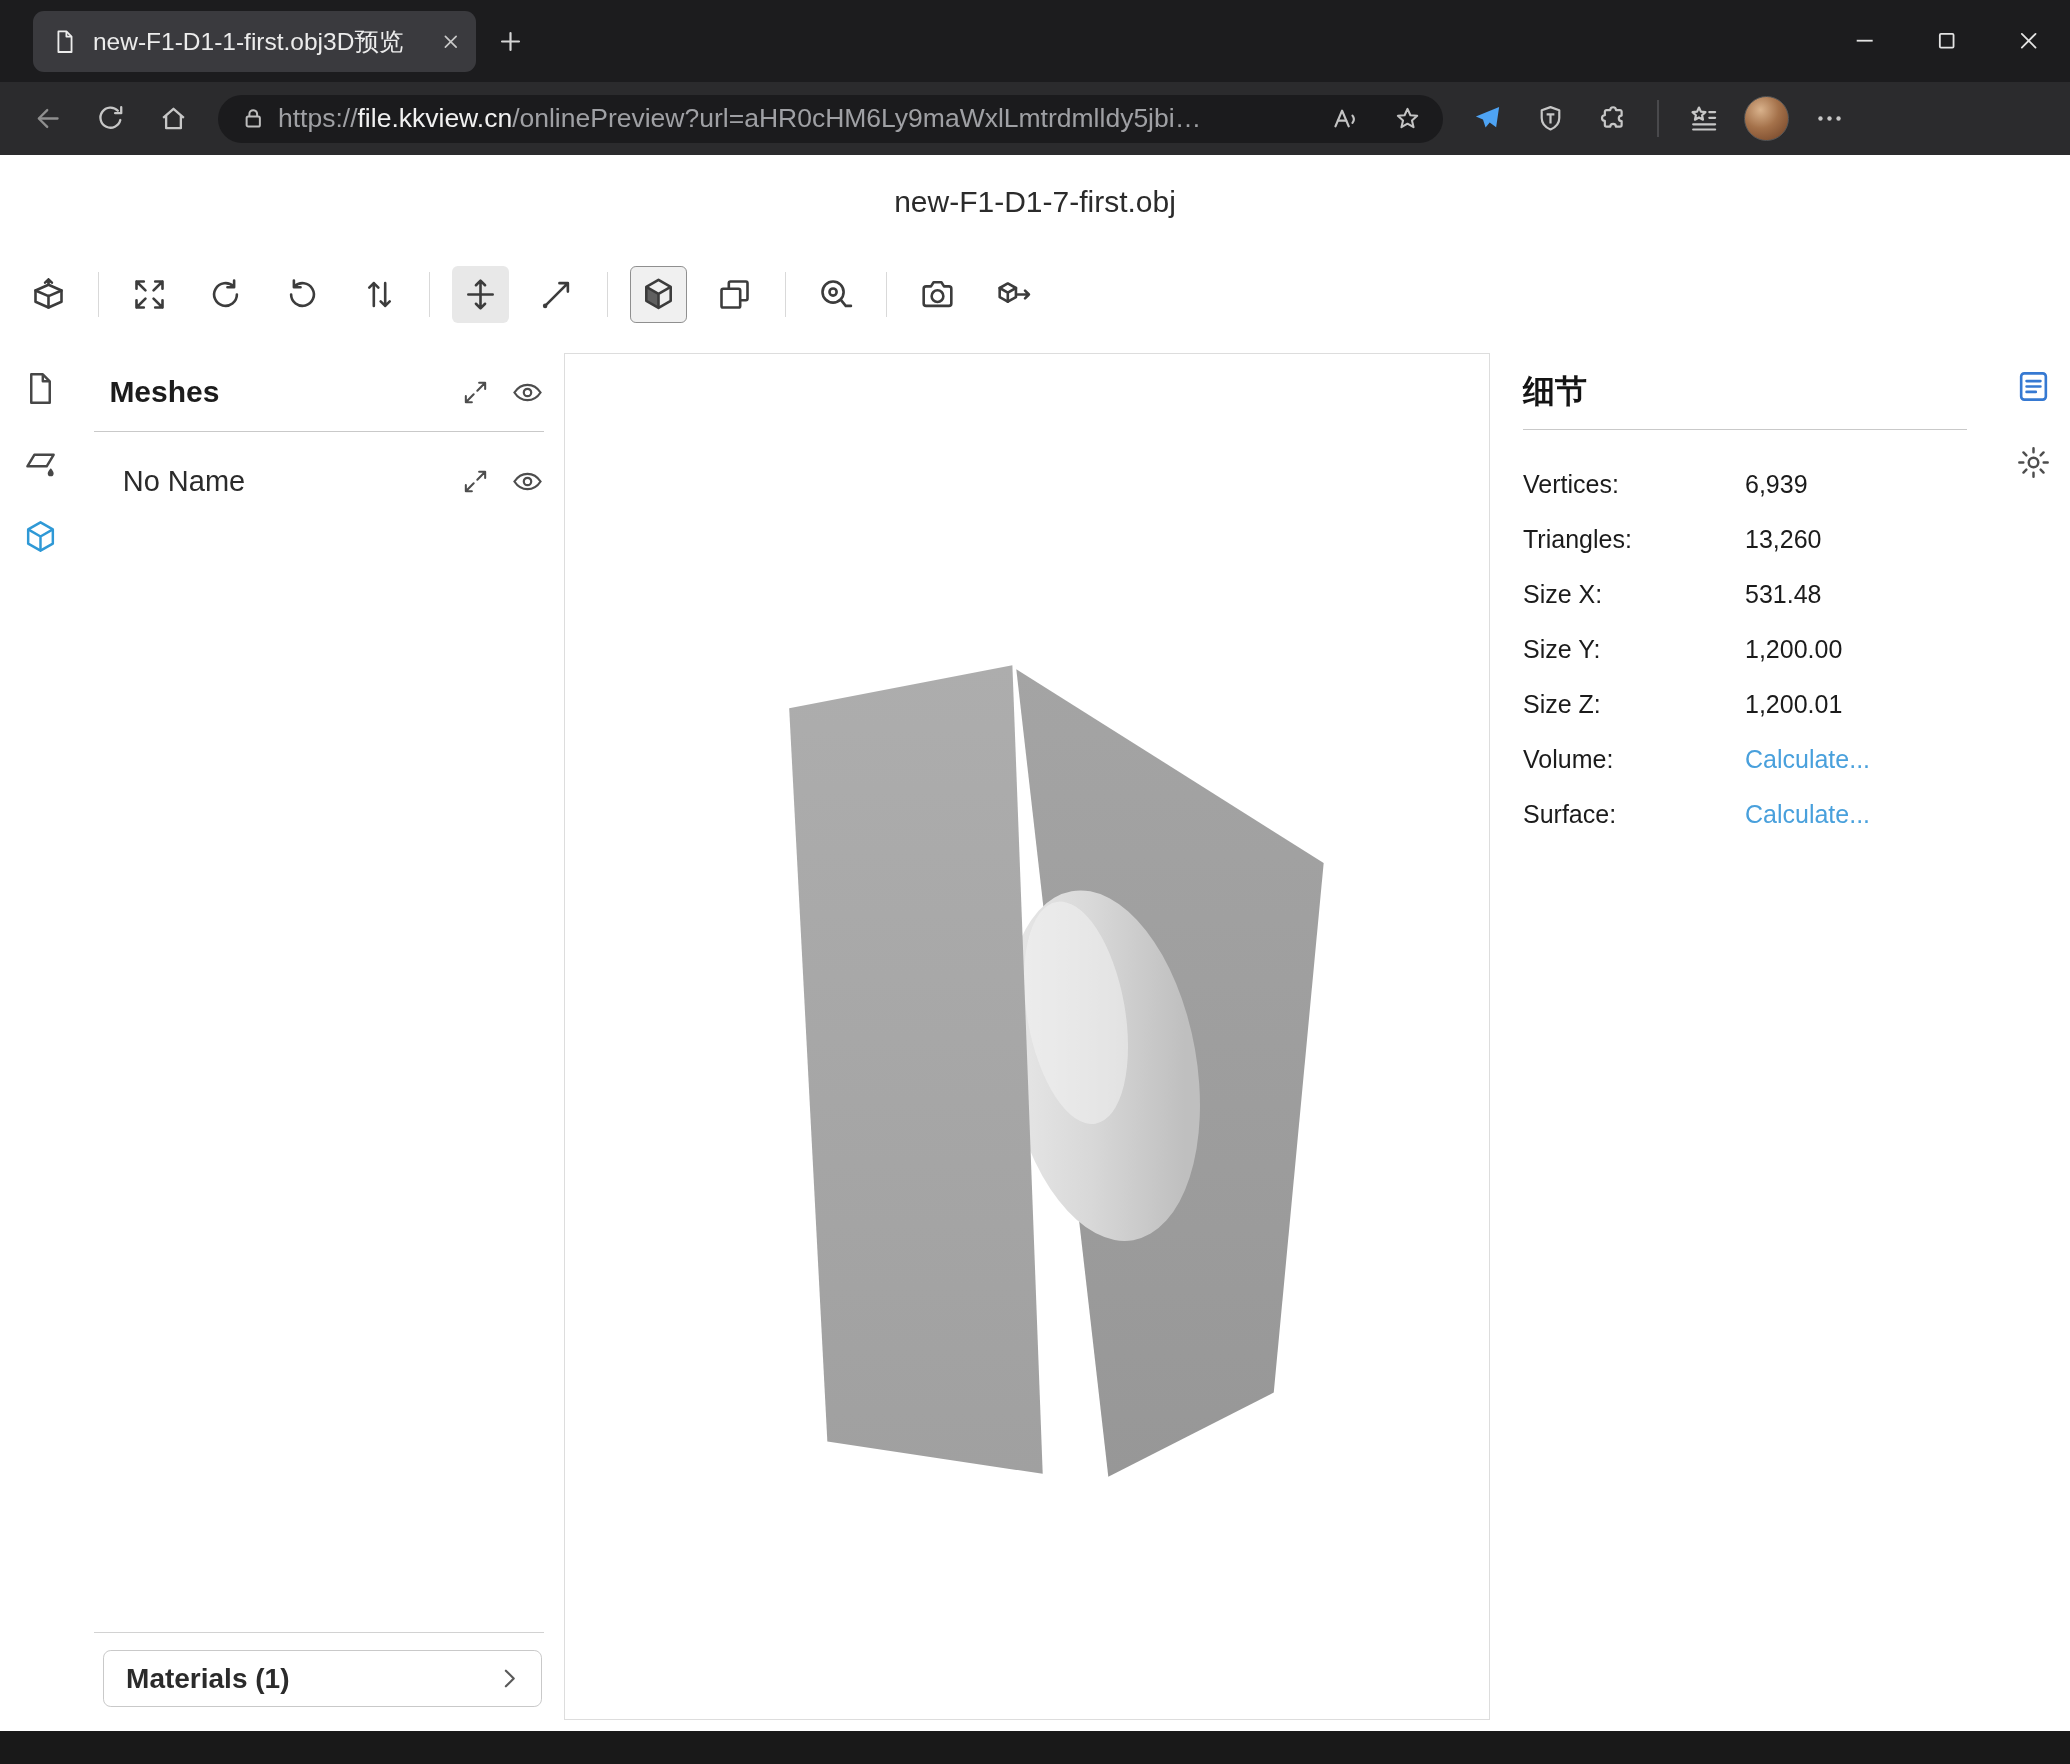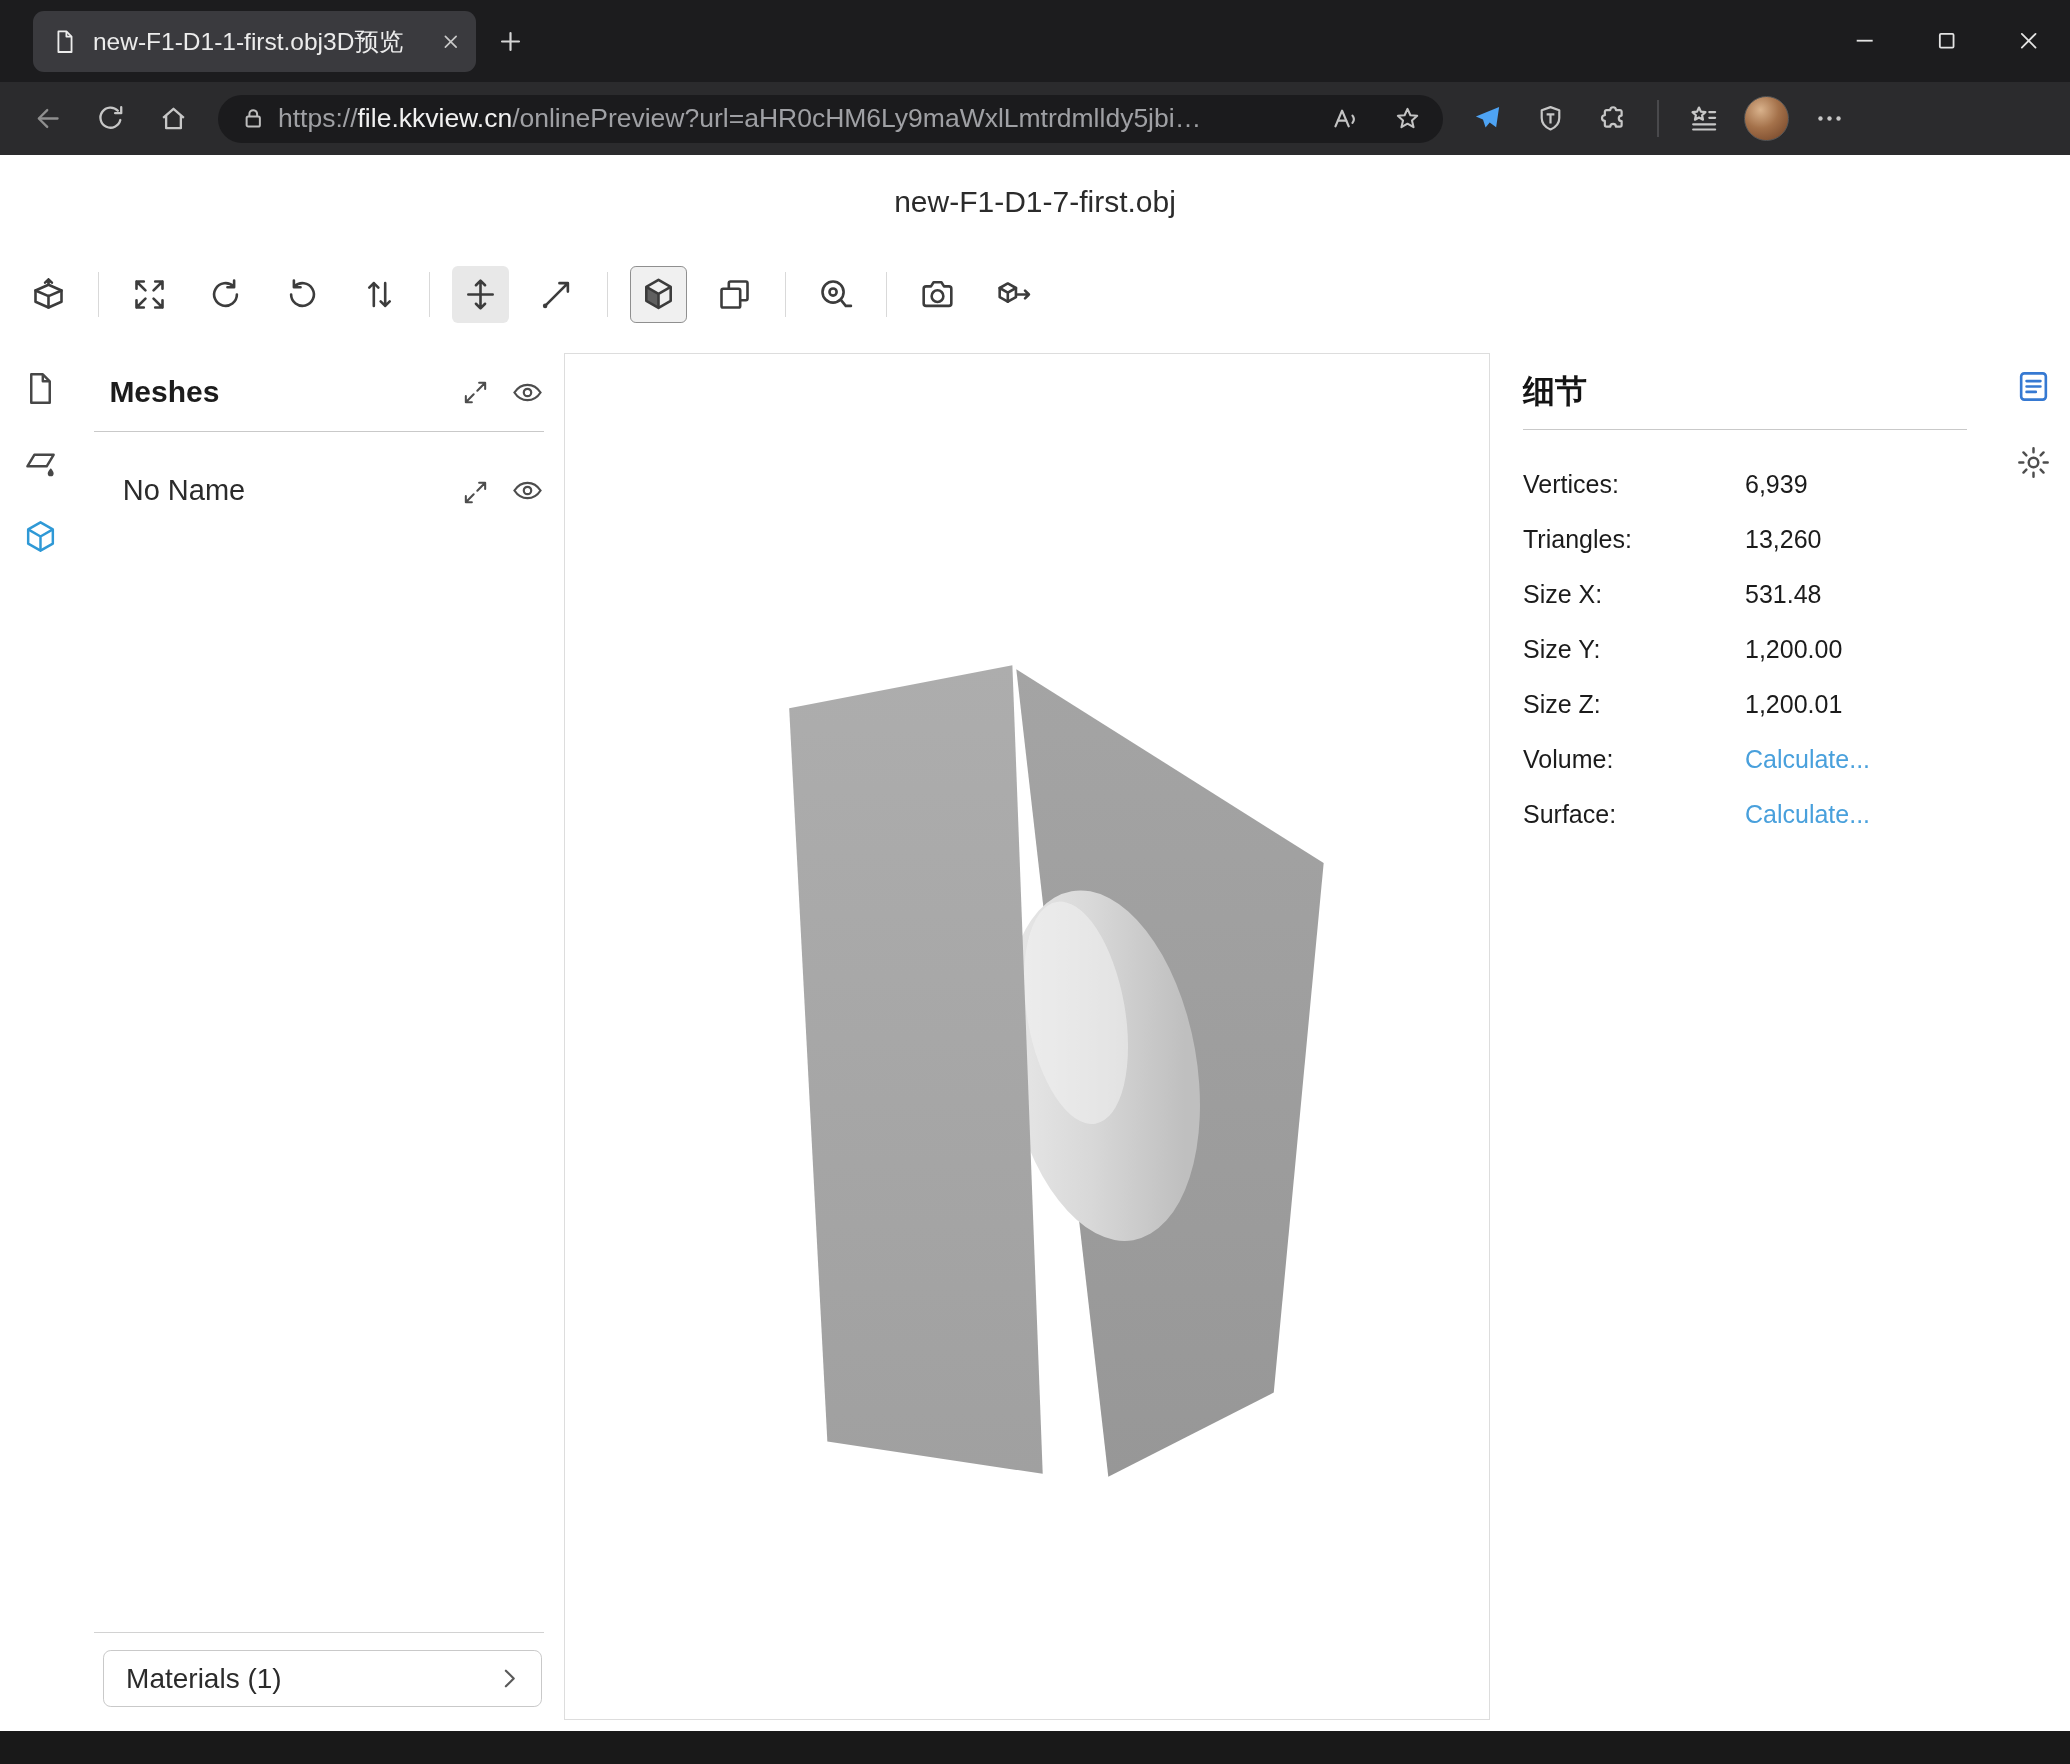--- a/index.html
+++ b/index.html
@@ -55,31 +55,31 @@
 
   .left-strip { flex:0 0 80px; display:flex; flex-direction:column; align-items:center;
                 padding-top:31px; gap:37px; }
   .strip-icon { color:#474747; display:flex; }
   .strip-icon svg { width:37px; height:37px; }
   .strip-icon.blue { color:#2f99d6; }
 
   .left-panel { flex:0 0 482px; display:flex; flex-direction:column; padding:25.5px 17.6px 11.8px 13.7px; min-height:0; }
   .panel-row { display:flex; align-items:center; height:55px; gap:21.6px; }
   .panel-title { flex:1; font-size:30px; font-weight:700; color:#1c1c1c; padding-left:15.7px; }
-  .mesh-row { margin-top:23.5px; height:51px;align-items:flex-end; }
+  .mesh-row { margin-top:23.5px; height:51px; }
   .mesh-name { flex:1; font-size:29px; color:#2b2b2b; padding-left:29px; }
   .icon-btn { display:flex; color:#4d4d4d; }
   .icon-btn svg { width:29px; height:29px; }
   .icon-btn.eye svg { width:33px; height:33px; }
   .panel-hr { border:none; border-top:1px solid #c9c9c9; margin-top:11.8px; }
   .panel-spacer { flex:1; }
   .materials-hr { border:none; border-top:1px solid #d2d2d2; margin-bottom:17.6px; }
   .materials-btn { height:57px; border:1px solid #c9c9c9; border-radius:7.8px; display:flex;
                    align-items:center; padding:0 17.6px 0 21.6px; margin:0 2px 11.8px 9.8px;
-                   font-size:28px; color:#2b2b2b; background:#fff; }
+                   font-size:28px; color:#2b2b2b; background:#fff;font-weight:bold; }
   .materials-btn .chev { margin-left:auto; color:#5a5a5a; display:flex; }
   .materials-btn .chev svg { width:29px; height:29px; }
 
   .viewport { flex:1; border:1px solid #ddd; margin:13.7px 3.9px 10.8px 2px; background:#fff; min-width:0; }
   .viewport svg { width:100%; height:100%; display:block; }
 
   .right-panel { flex:0 0 502px; display:flex; flex-direction:column; padding:25.5px 29px 0 29px; }
   .details-header { font-size:32px; font-weight:700; color:#141414; height:55px; display:flex; align-items:center; }
   .details-hr { border:none; border-top:1px solid #c9c9c9; margin-top:9.8px; }
   .details-rows { margin-top:26.5px; }

